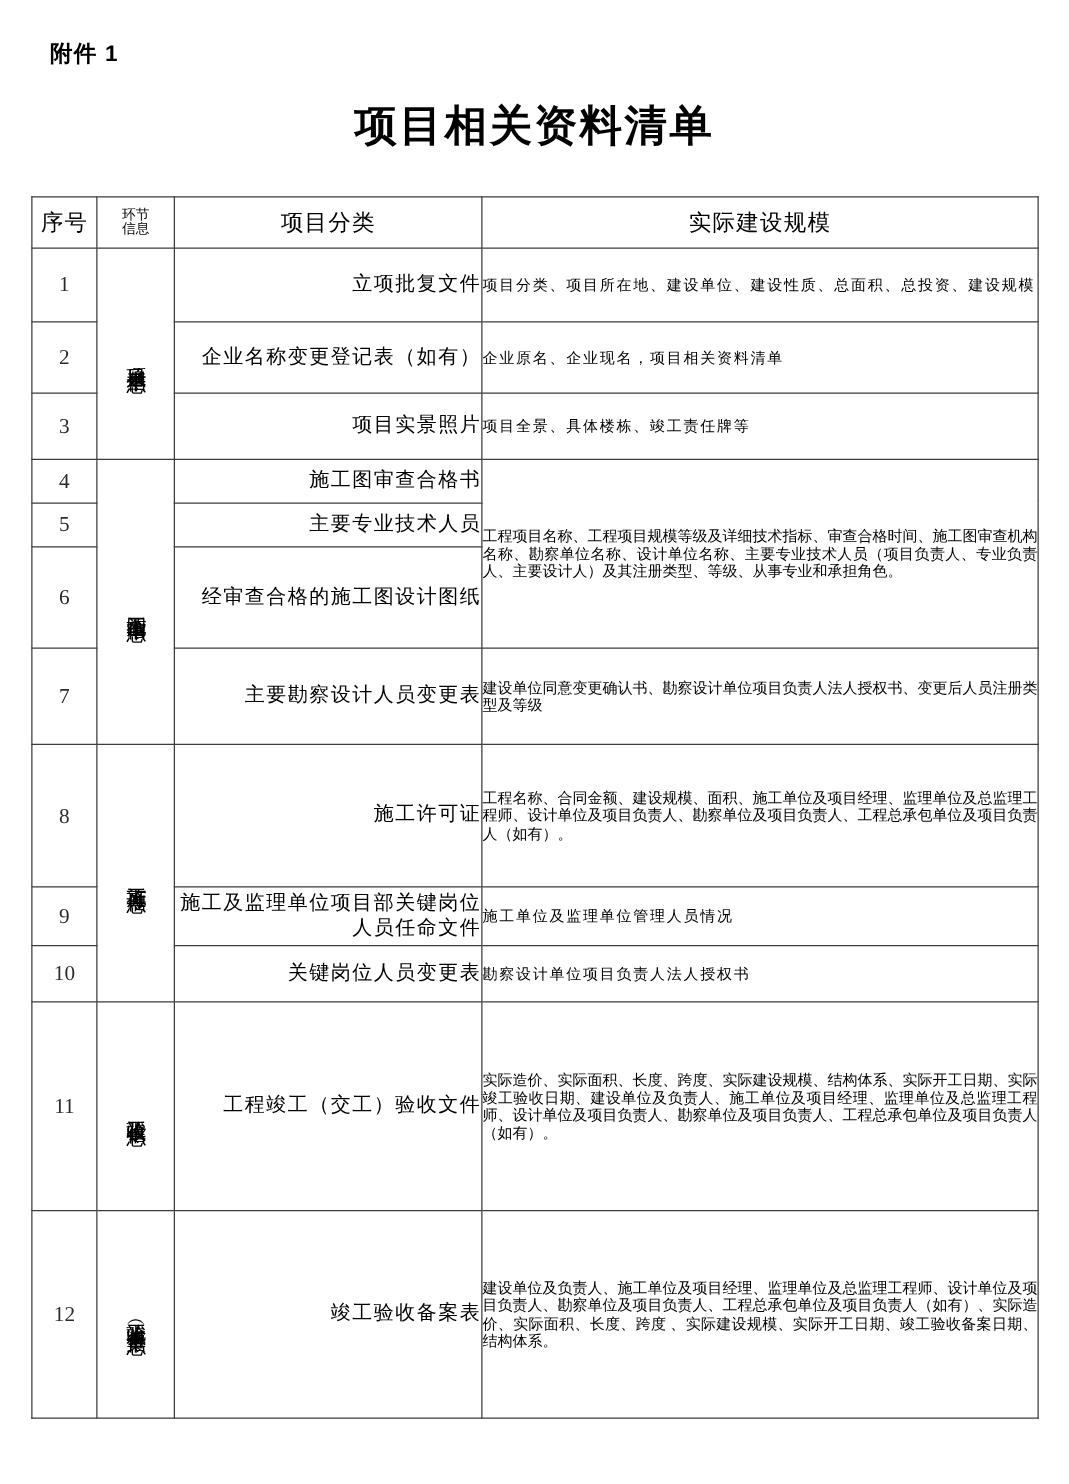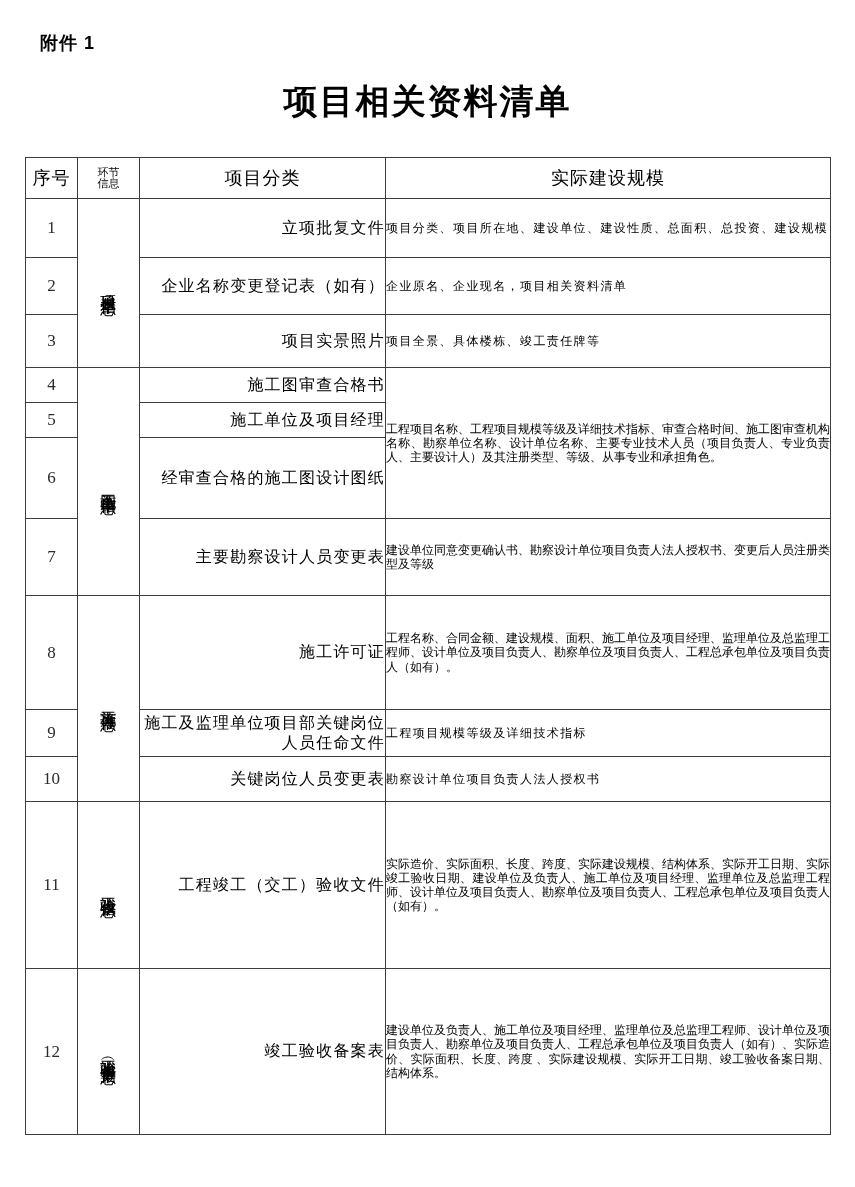--- a/index.html
+++ b/index.html
@@ -183,21 +183,21 @@
     <tr style="height:35px">
       <td class="cell-no">4</td>
       <td class="cell-stage" rowspan="4">
         <span class="vtext">施工图审信息</span>
       </td>
       <td class="cell-name">施工图审查合格书</td>
       <td class="cell-key tight" rowspan="3">工程项目名称、工程项目规模等级及详细技术指标、审查合格时间、施工图审查机构名称、勘察单位名称、设计单位名称、主要专业技术人员（项目负责人、专业负责人、主要设计人）及其注册类型、等级、从事专业和承担角色。</td>
     </tr>
     <tr style="height:35px">
       <td class="cell-no">5</td>
-      <td class="cell-name">施工单位及项目经理</td>
+      <td class="cell-name">主要专业技术人员</td>
     </tr>
     <tr style="height:81px">
       <td class="cell-no">6</td>
       <td class="cell-name">经审查合格的施工图设计图纸</td>
     </tr>
     <tr style="height:77px">
       <td class="cell-no">7</td>
       <td class="cell-name">主要勘察设计人员变更表</td>
       <td class="cell-key tight">建设单位同意变更确认书、勘察设计单位项目负责人法人授权书、变更后人员注册类型及等级</td>
     </tr>
@@ -206,21 +206,21 @@
       <td class="cell-no">8</td>
       <td class="cell-stage" rowspan="3">
         <span class="vtext">施工许可信息</span>
       </td>
       <td class="cell-name">施工许可证</td>
       <td class="cell-key tight">工程名称、合同金额、建设规模、面积、施工单位及项目经理、监理单位及总监理工程师、设计单位及项目负责人、勘察单位及项目负责人、工程总承包单位及项目负责人（如有）。</td>
     </tr>
     <tr style="height:47px">
       <td class="cell-no">9</td>
       <td class="cell-name">施工及监理单位项目部关键岗位人员任命文件</td>
-      <td class="cell-key loose">工程项目规模等级及详细技术指标</td>
+      <td class="cell-key loose">施工单位及监理单位管理人员情况</td>
     </tr>
     <tr style="height:45px">
       <td class="cell-no">10</td>
       <td class="cell-name">关键岗位人员变更表</td>
       <td class="cell-key loose">勘察设计单位项目负责人法人授权书</td>
     </tr>
 
     <tr style="height:167px">
       <td class="cell-no">11</td>
       <td class="cell-stage">

